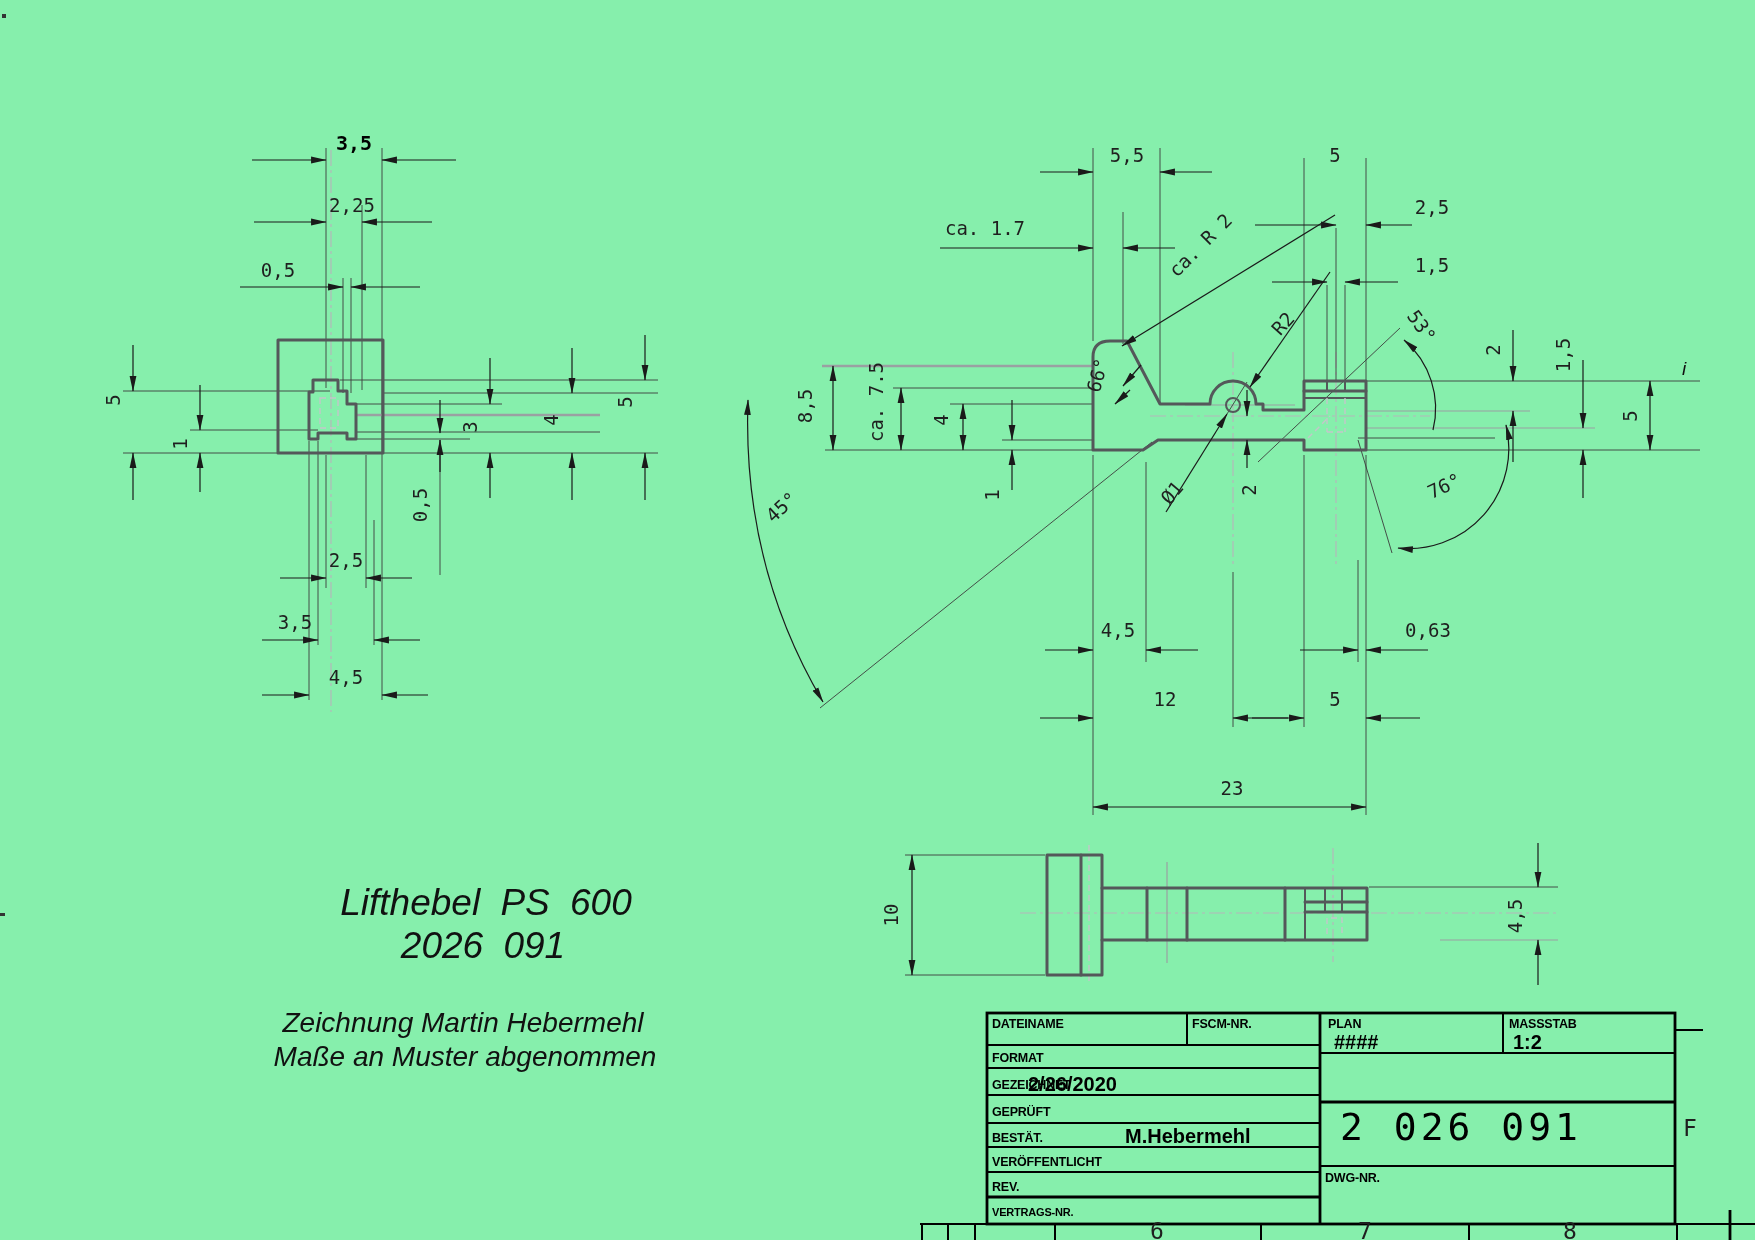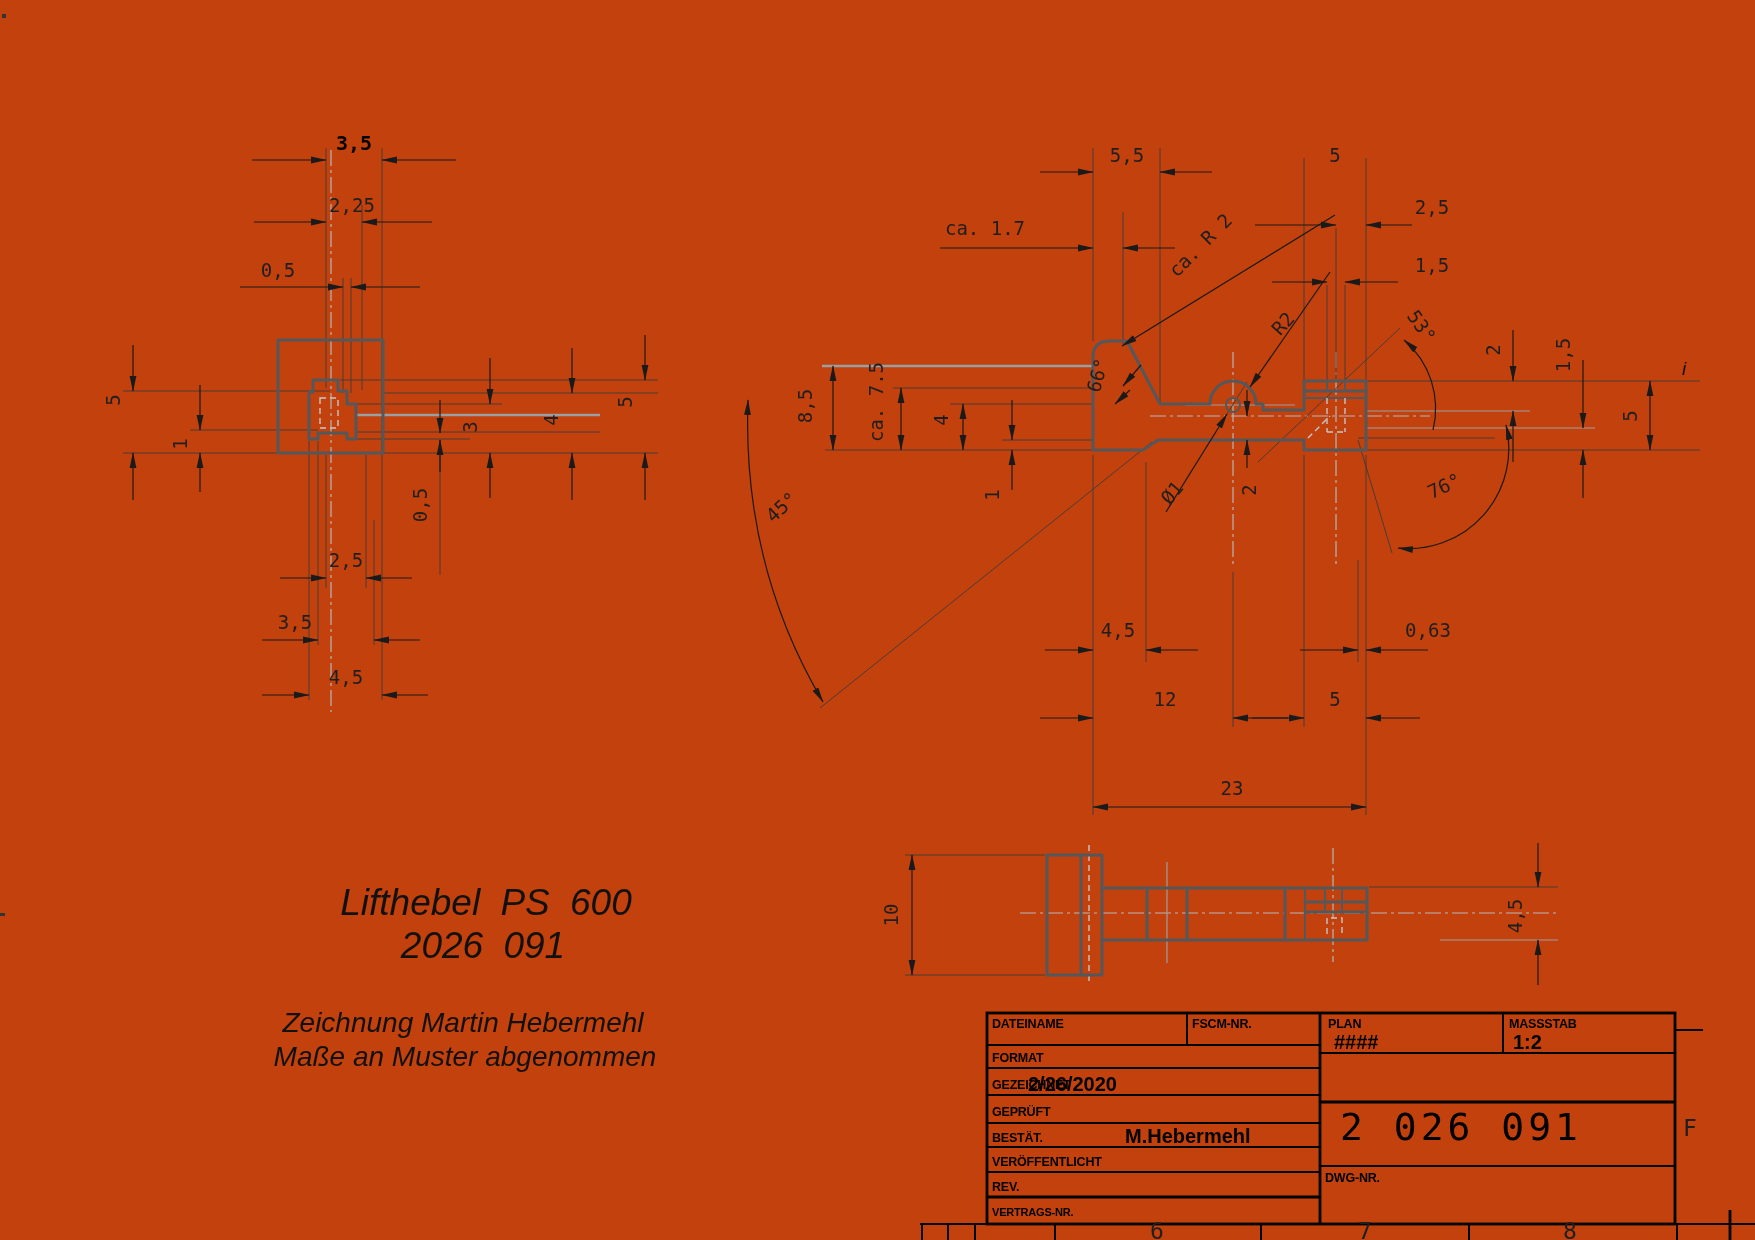--- a/index.html
+++ b/index.html
@@ -1,16 +1,16 @@
 <!DOCTYPE html>
 <html><head>
 <meta charset="utf-8">
 <style>
   html,body{margin:0;padding:0;background:#fff}
-  .page{position:relative;width:1755px;height:1240px;background:#c2410c;overflow:hidden}
+  .page{position:relative;width:1755px;height:1240px;background:#86efac;overflow:hidden}
   svg{position:absolute;left:0;top:0}
   .o{stroke:#54585a;stroke-width:3;fill:none;stroke-linejoin:round;stroke-linecap:round}
   .o2{stroke:#54585a;stroke-width:2;fill:none}
   .d{stroke:#1a1a1a;stroke-width:1.2;fill:none}
   .e{stroke:#3c3c3c;stroke-width:0.9;fill:none}
   .g{stroke:#9aa0a2;stroke-width:2.4;fill:none}
   .g1{stroke:#9aa0a2;stroke-width:1.2;fill:none}
   .cl{stroke:#b4b8ba;stroke-width:1.2;stroke-dasharray:16 4 3 4;fill:none}
   .hd{stroke:#c3c7c9;stroke-width:1.4;stroke-dasharray:6 4;fill:none}
   .tt{stroke:#000;stroke-width:2;fill:none}

